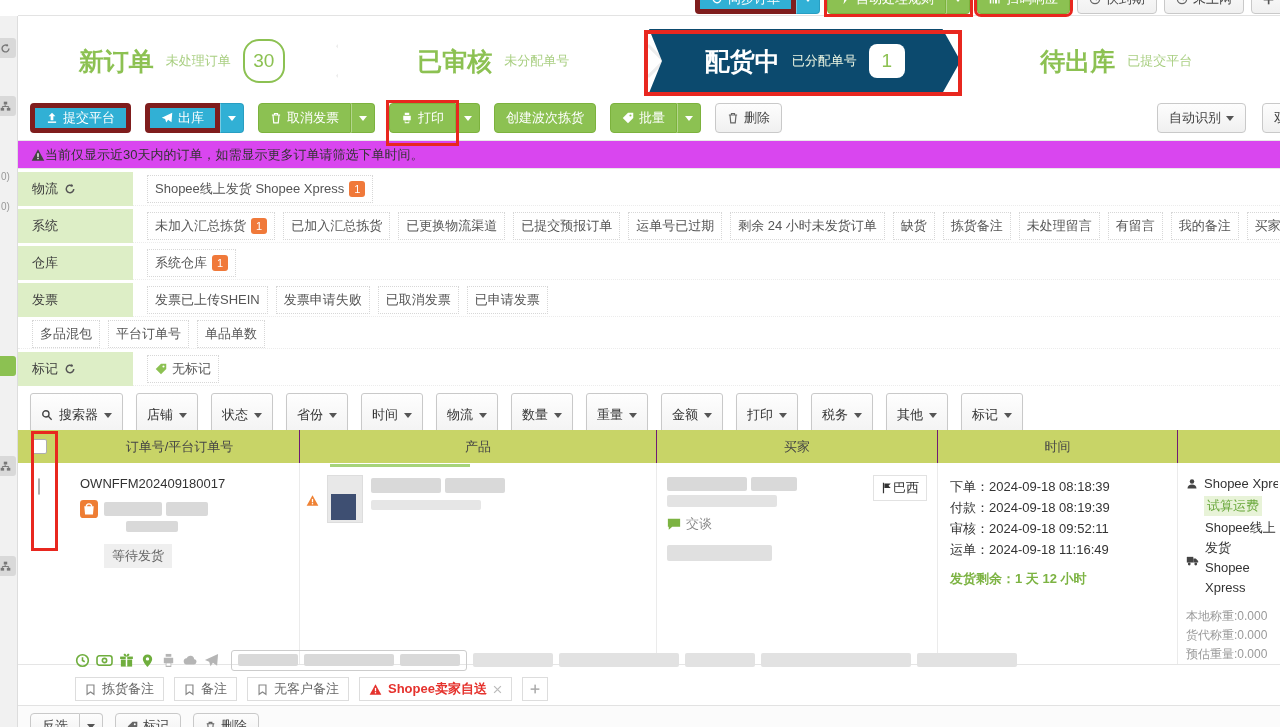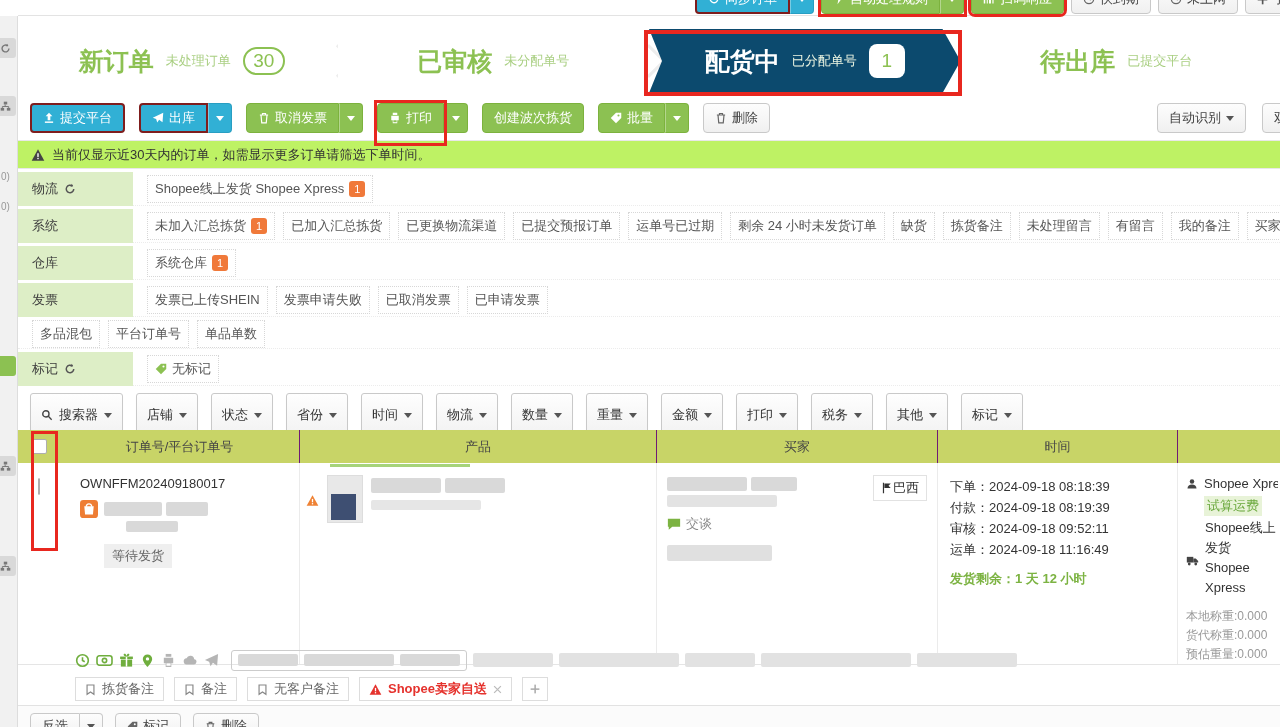--- a/index.html
+++ b/index.html
@@ -6,21 +6,21 @@
   html,body{background:#fff}
   body{font-family:"Liberation Sans","DejaVu Sans",sans-serif;font-size:13px;color:#333}
   .page{position:relative;width:1280px;height:727px;overflow:hidden;background:#fff}
 
   
   .btn,.sbtn .main,.sbtn .drop{display:inline-flex;align-items:center;gap:5px;height:30px;padding:0 11px;font-size:13px;white-space:nowrap;cursor:pointer}
   .btn{border-radius:4px}
   .sbtn{display:inline-flex;align-items:stretch;position:relative}
   .sbtn .main{border-radius:4px 0 0 4px}
   .sbtn .drop{border-radius:0 4px 4px 0;padding:0 7px}
-  .c-blue{background:#31b0d5;border:2px solid #7f1d1d;color:#fff}
+  .c-blue{background:#31b0d5;border:5px solid #7f1d1d;color:#fff}
   .c-blue2{background:#31b0d5;border:1px solid #289ec2;border-left:1px solid rgba(255,255,255,.35);color:#fff}
   .c-green{background:#8cc152;border:1px solid #7cb23d;color:#fff}
   .c-green2{background:#8cc152;border:1px solid #7cb23d;border-left:1px solid rgba(255,255,255,.35);color:#fff}
   .c-def{background:linear-gradient(#fdfdfd,#f0f0f0);border:1px solid #c9c9c9;color:#444}
   .ct{width:0;height:0;border:4px solid transparent;border-top:5px solid currentColor;margin-top:5px}
   .ico{display:inline-flex;align-items:center;justify-content:center}
   svg{display:block}
 
   
   .topbar{position:absolute;left:18px;right:0;top:0;height:16px;background:#fff;border-bottom:1px solid #e3e3e3;z-index:4}
@@ -32,36 +32,36 @@
   .sb-box{position:absolute;left:-6px;width:22px;height:20px;background:#d9d9d9;border-radius:3px;color:#666;display:flex;align-items:center;justify-content:center}
   .sb-green{background:#8cc152;color:#fff}
   .sb-count{position:absolute;left:1px;font-size:10px;color:#999}
 
   
   .tabs{position:absolute;left:18px;right:0;top:16px;height:86px;background:#fff;border-bottom:1px solid #ececec}
   .tabrow{position:absolute;left:8px;right:8px;top:13px;height:64px;display:flex}
   .tab{flex:1;display:flex;align-items:center;justify-content:center;gap:12px;background:#fff;position:relative;cursor:pointer}
   .tab .t1{font-size:25px;font-weight:bold;color:#8cc152}
   .tab .t2{font-size:13px;color:#a9cf82}
-  .tab-badge{min-width:42px;height:28px;border:2px solid #8cc152;border-radius:16px;color:#8cc152;font-size:19px;display:flex;align-items:center;justify-content:center;background:#fff;padding:0 6px}
+  .tab-badge{min-width:42px;height:44px;border:2px solid #8cc152;border-radius:16px;color:#8cc152;font-size:19px;display:flex;align-items:center;justify-content:center;background:#fff;padding:0 6px}
   .tab.active{background:#0c4a6e;clip-path:polygon(0 0,calc(100% - 18px) 0,100% 50%,calc(100% - 18px) 100%,0 100%,13px 50%)}
   .tab.active .t1{color:#fff}
   .tab.active .t2{color:#eef7e3}
   .tab.active .tab-badge{background:#fff;border:none;color:#8cc152;border-radius:8px;min-width:36px;height:34px;font-size:19px}
   .chev{width:24px;height:24px;border-top:3px solid #ededed;border-right:3px solid #ededed;transform:rotate(45deg);align-self:center;margin:0 -12px;flex:none}
 
   
   .toolbar{position:absolute;left:18px;right:0;top:100px;height:40px;background:#fff}
   .toolbar-row{position:absolute;left:12px;top:3px;display:flex;gap:14px}
   .annot-print{position:absolute;left:-4px;top:-4px;width:calc(100% + 8px);height:46px;border:3px solid #e8271f;pointer-events:none;z-index:50}
   .tb-right1{position:absolute;right:34px;top:3px}
   .tb-right2{position:absolute;right:-32px;top:3px}
 
   
-  .notice{position:absolute;left:18px;right:0;top:140px;height:29px;background:#bef264;border-top:1px solid #e8e8e8;border-bottom:1px solid #e8e8e8;display:flex;align-items:center;gap:7px;padding-left:13px;color:#333}
+  .notice{position:absolute;left:18px;right:0;top:140px;height:29px;background:#d946ef;border-top:1px solid #e8e8e8;border-bottom:1px solid #e8e8e8;display:flex;align-items:center;padding-left:13px;color:#333}
 
   
   .filters{position:absolute;left:18px;right:0;top:172px}
   .frow{display:flex;margin-bottom:3px}
   .flabel{width:115px;flex:none;background:#ddeec6;display:flex;align-items:center;gap:6px;padding:0 14px;height:34px;color:#3d3d3d}
   .fitems{flex:1;display:flex;align-items:center;gap:8px;padding:0 14px;border-bottom:1px dotted #ececec;flex-wrap:nowrap;overflow:hidden}
   .chip{border:1px dotted #d7d7d7;background:#fff;padding:4px 7px;color:#555;display:inline-flex;align-items:center;gap:5px;white-space:nowrap;cursor:pointer}
   .obadge{background:#f0793a;color:#fff;border-radius:3px;font-size:11px;line-height:16px;padding:0 5px}
 
   

